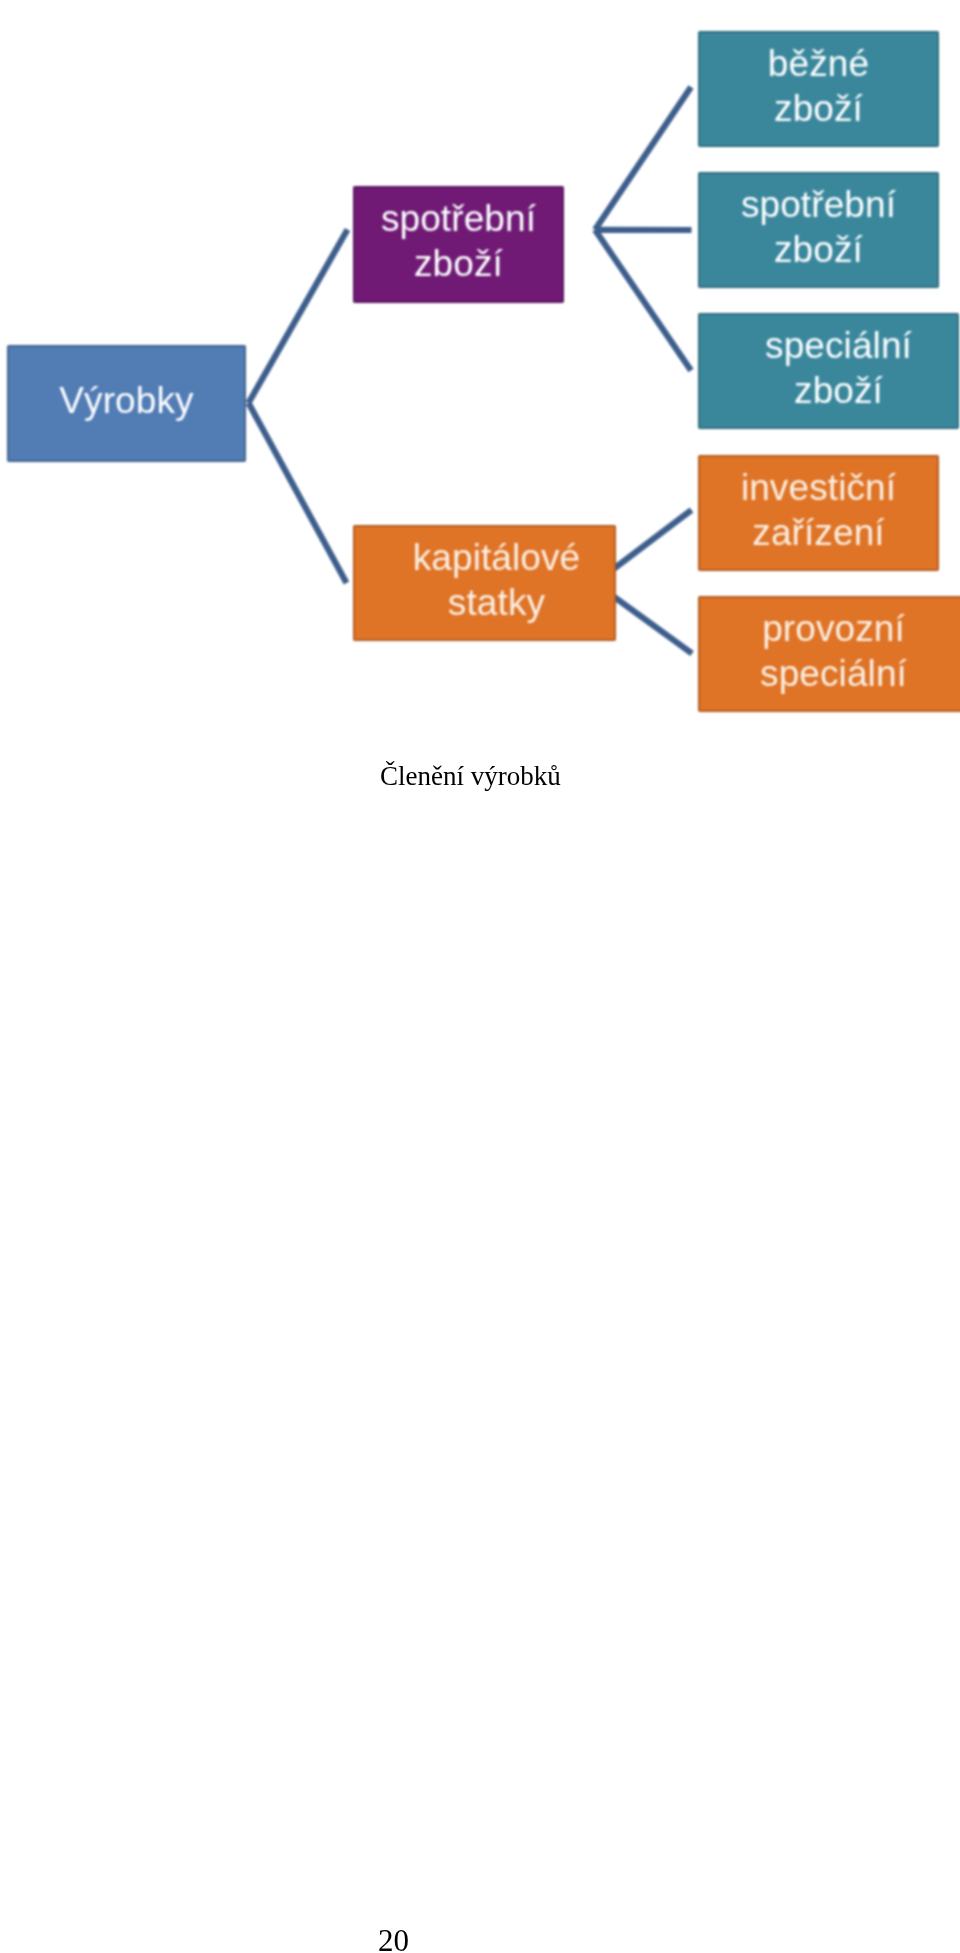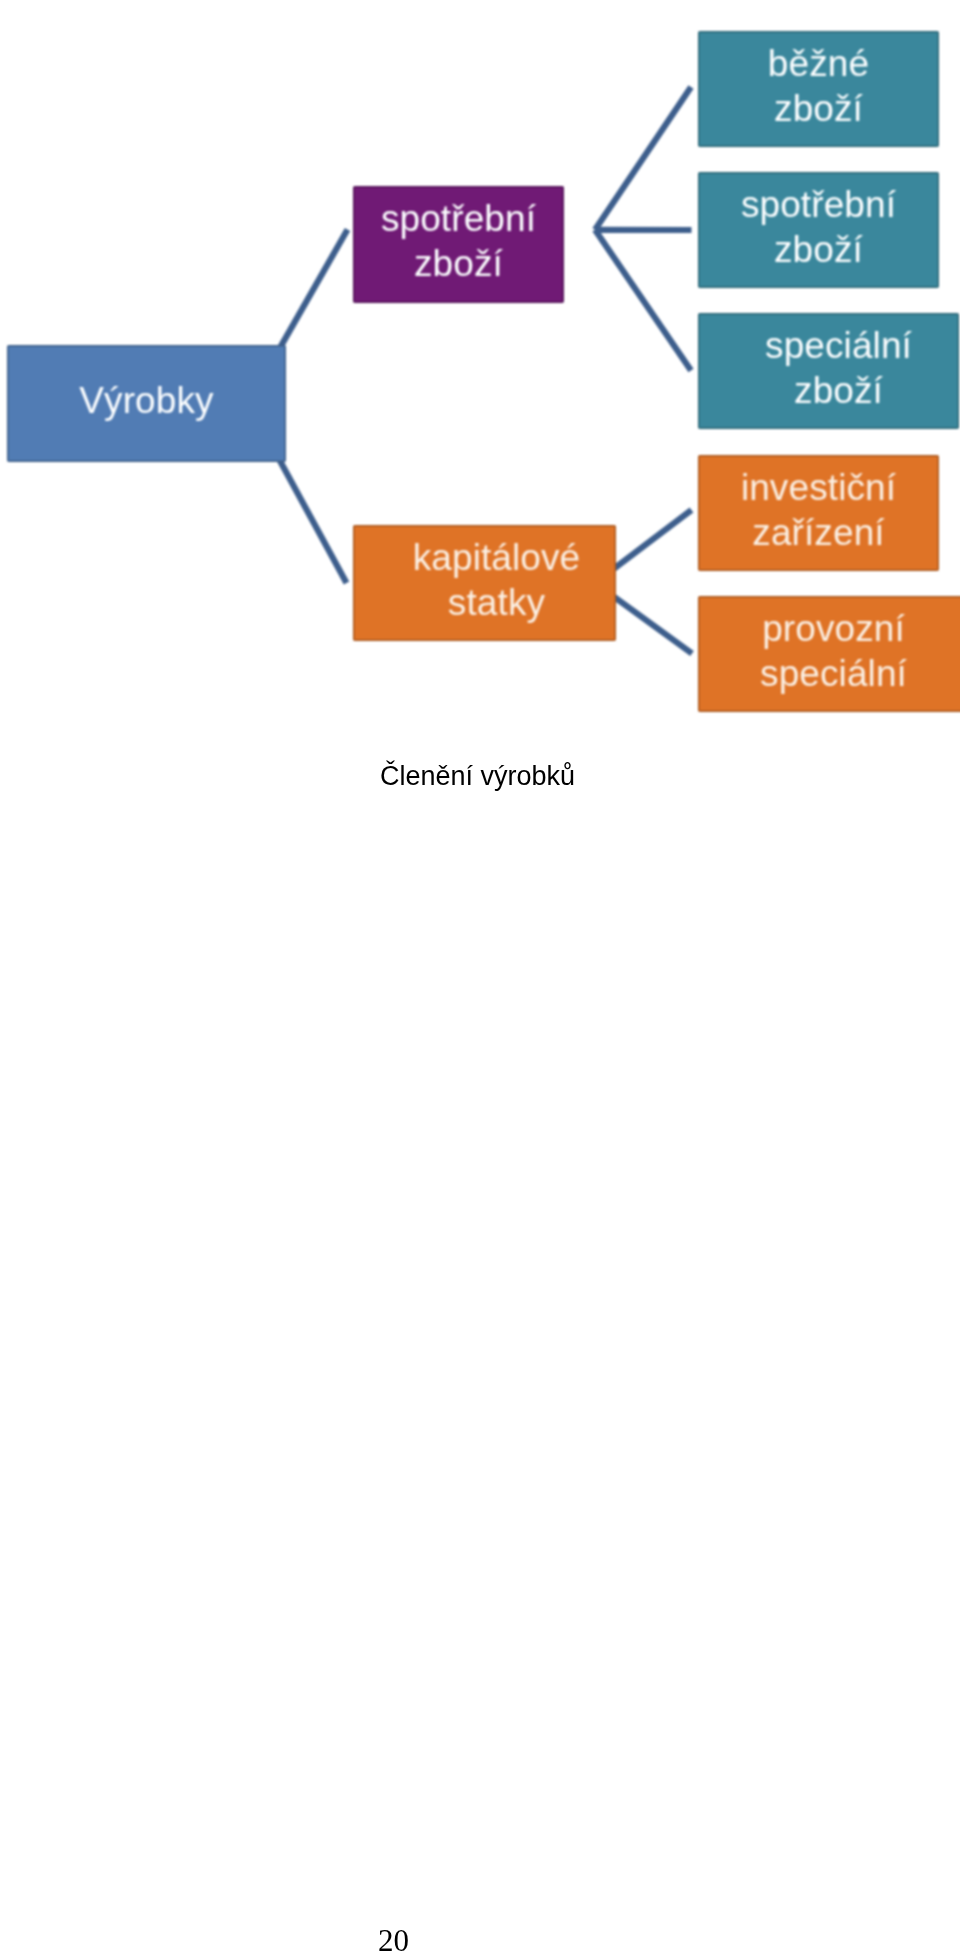--- a/index.html
+++ b/index.html
@@ -49,21 +49,21 @@
     font-size: 37px;
     line-height: 1.205;
     letter-spacing: 0.1px;
     box-shadow: inset 0 0 0 1.4px rgba(0,0,0,0.26);
   }
   .node-label { display: block; position: relative; top: -2.5px; }
   .caption {
     position: absolute;
     left: 380px;
     top: 761px;
-    font-family: Liberation Sans, sans-serif;
+    font-family: Liberation Serif, serif;
     font-size: 27px;
     color: #000000;
     white-space: nowrap;
   }
   .pagenum {
     position: absolute;
     left: 378px;
     top: 1923px;
     font-family: "Liberation Serif", serif;
     font-size: 31px;
@@ -91,21 +91,21 @@
         <g>
           <path d="M 595 229.8 L 691 370.5" stroke="#3D5E8C" stroke-width="6.2" stroke-linecap="butt" fill="none"></path>
         </g>
         <g>
           <path d="M 595 583 L 691.5 510" stroke="#3D5E8C" stroke-width="6.2" stroke-linecap="butt" fill="none"></path>
         </g>
         <g>
           <path d="M 595 583 L 692 653.5" stroke="#3D5E8C" stroke-width="6.2" stroke-linecap="butt" fill="none"></path>
         </g>
       </svg>
-  <div class="node" style="left: 7px; top: 345px; width: 279px; height: 117px; background: rgb(81, 124, 180); color: rgb(252, 254, 255);">
+  <div class="node" style="left: 7px; top: 345px; width: 239px; height: 117px; background: rgb(81, 124, 180); color: rgb(252, 254, 255);">
         <span class="node-label"><span>Výrobky</span></span>
       </div>
       <div class="node" style="left: 353px; top: 186px; width: 211px; height: 117px; background: #701a75; color: rgb(252, 254, 255);">
         <span class="node-label"><span>spotřební</span><br><span>zboží</span></span>
       </div>
       <div class="node" style="left: 353px; top: 525px; width: 239px; height: 116px; background: rgb(223, 115, 38); color: rgb(251, 240, 228); padding-left: 24px;">
         <span class="node-label"><span>kapitálové</span><br><span>statky</span></span>
       </div>
       <div class="node" style="left: 698px; top: 31px; width: 241px; height: 116px; background: rgb(58, 135, 156); color: rgb(252, 254, 255);">
         <span class="node-label"><span>běžné</span><br><span>zboží</span></span>

